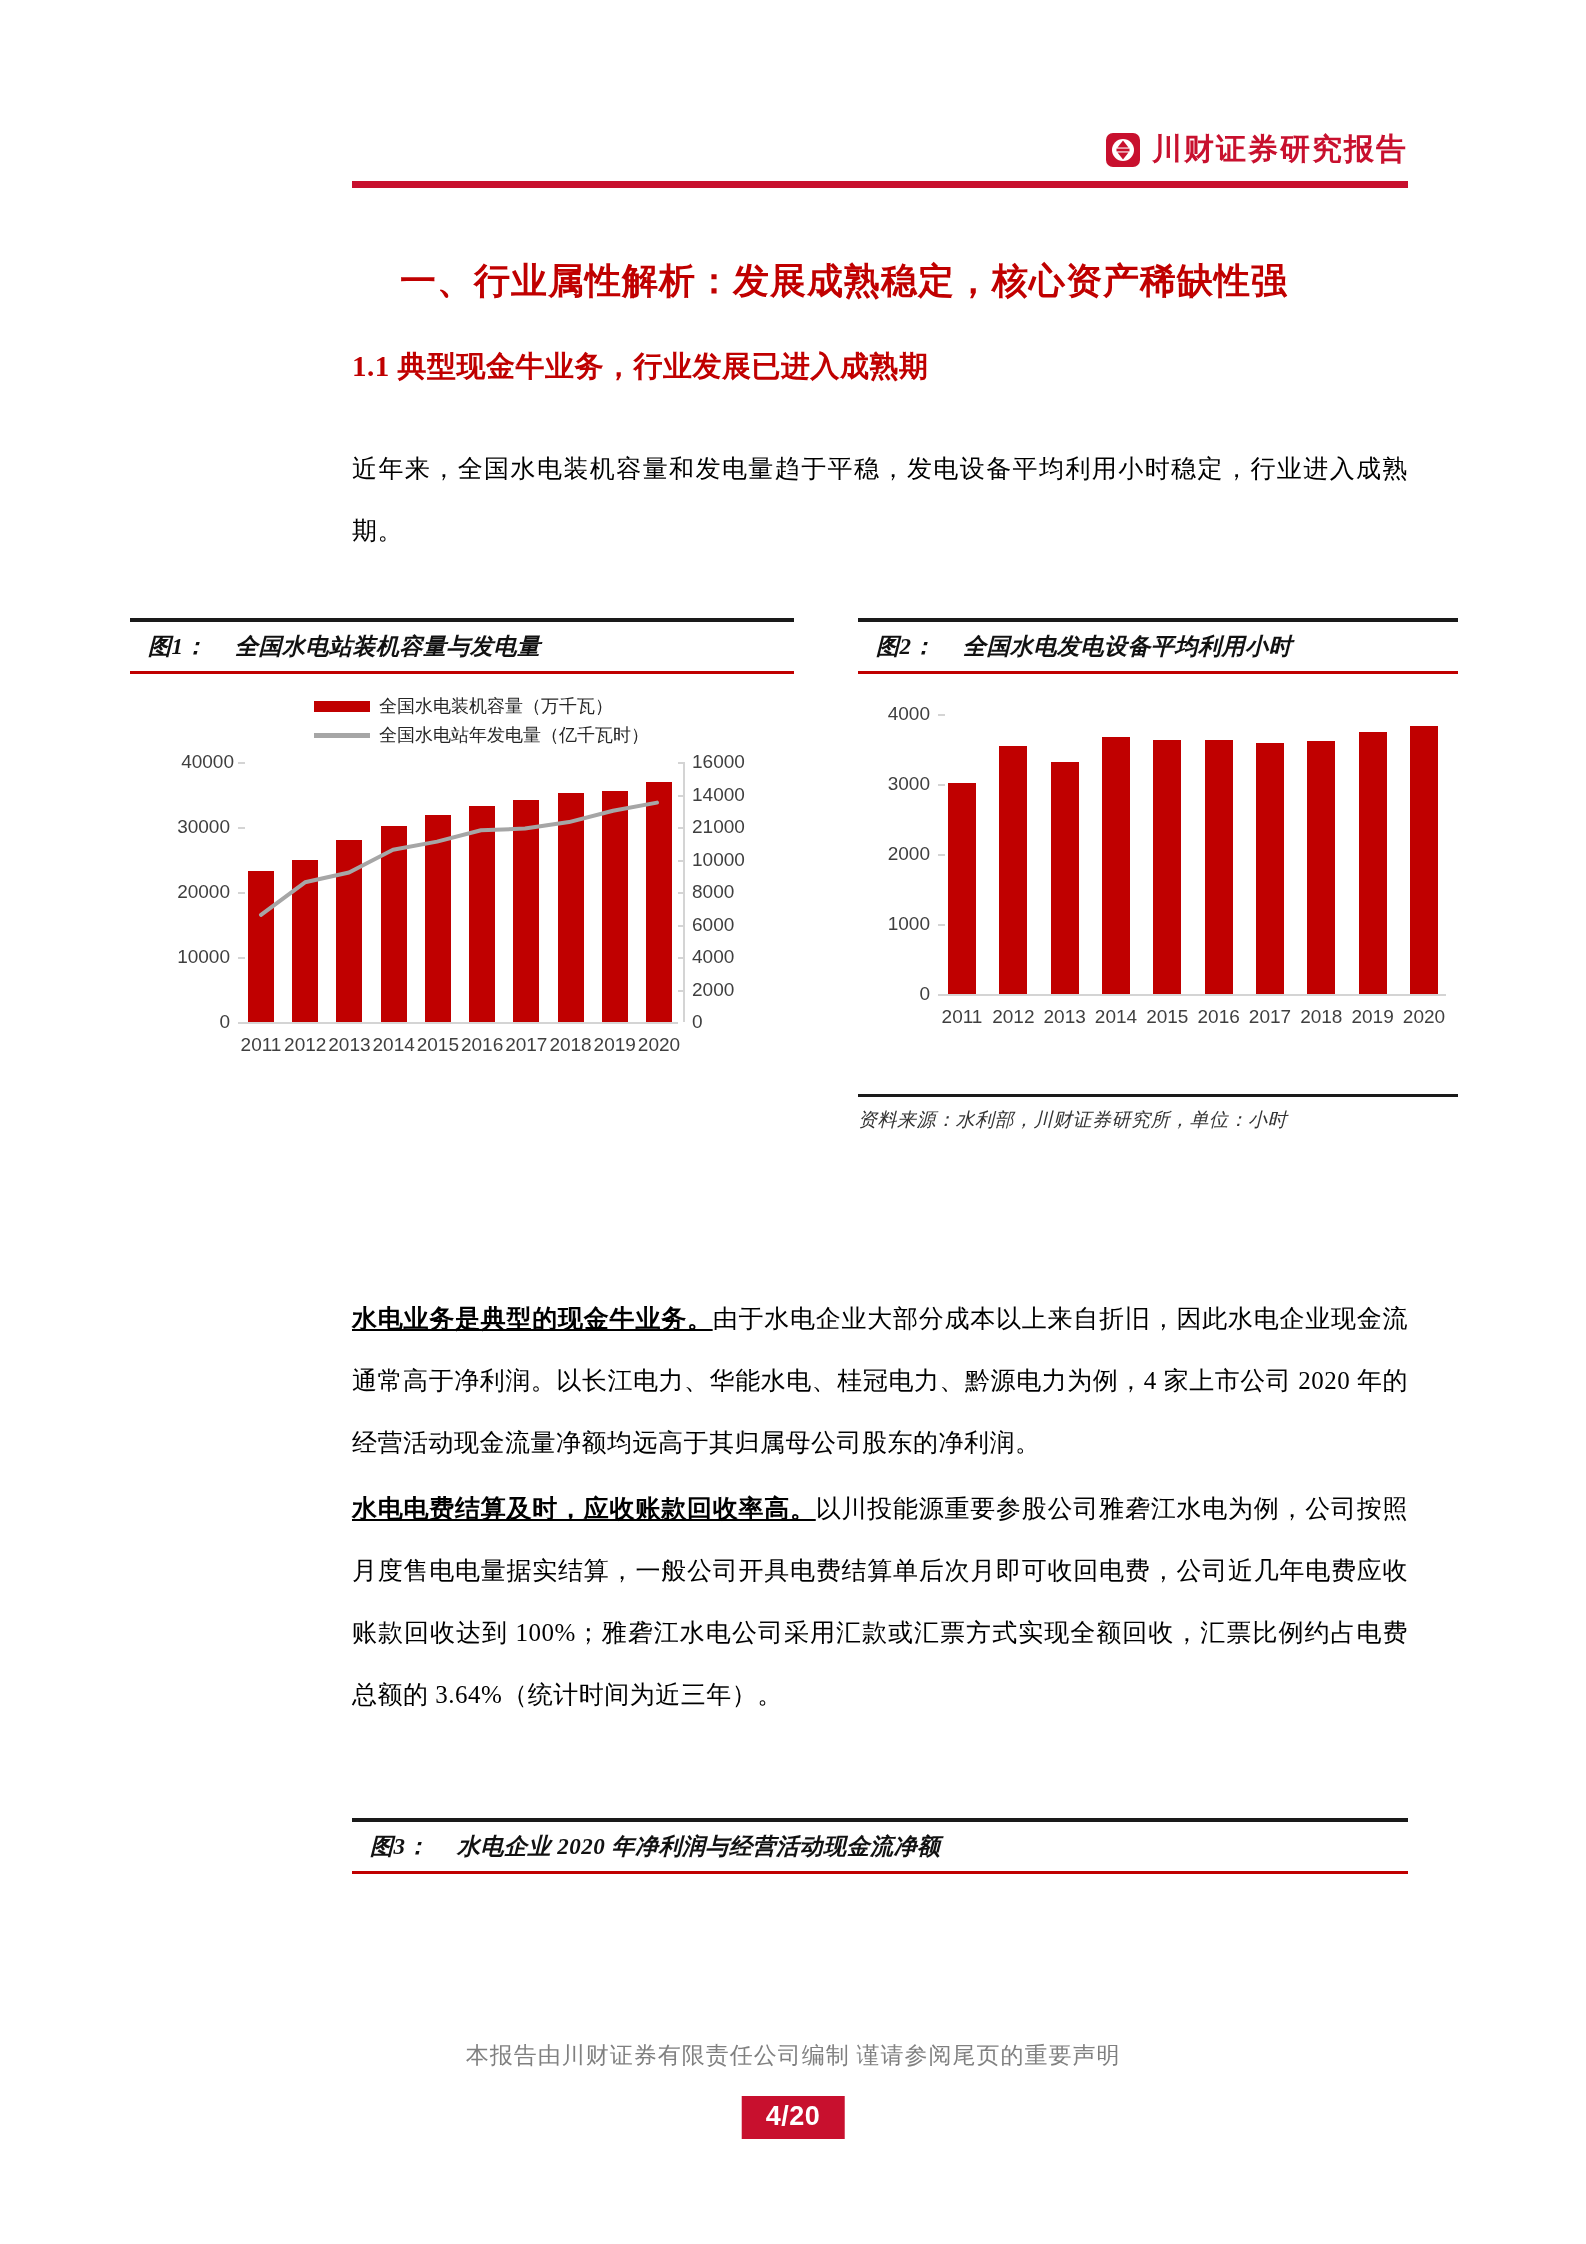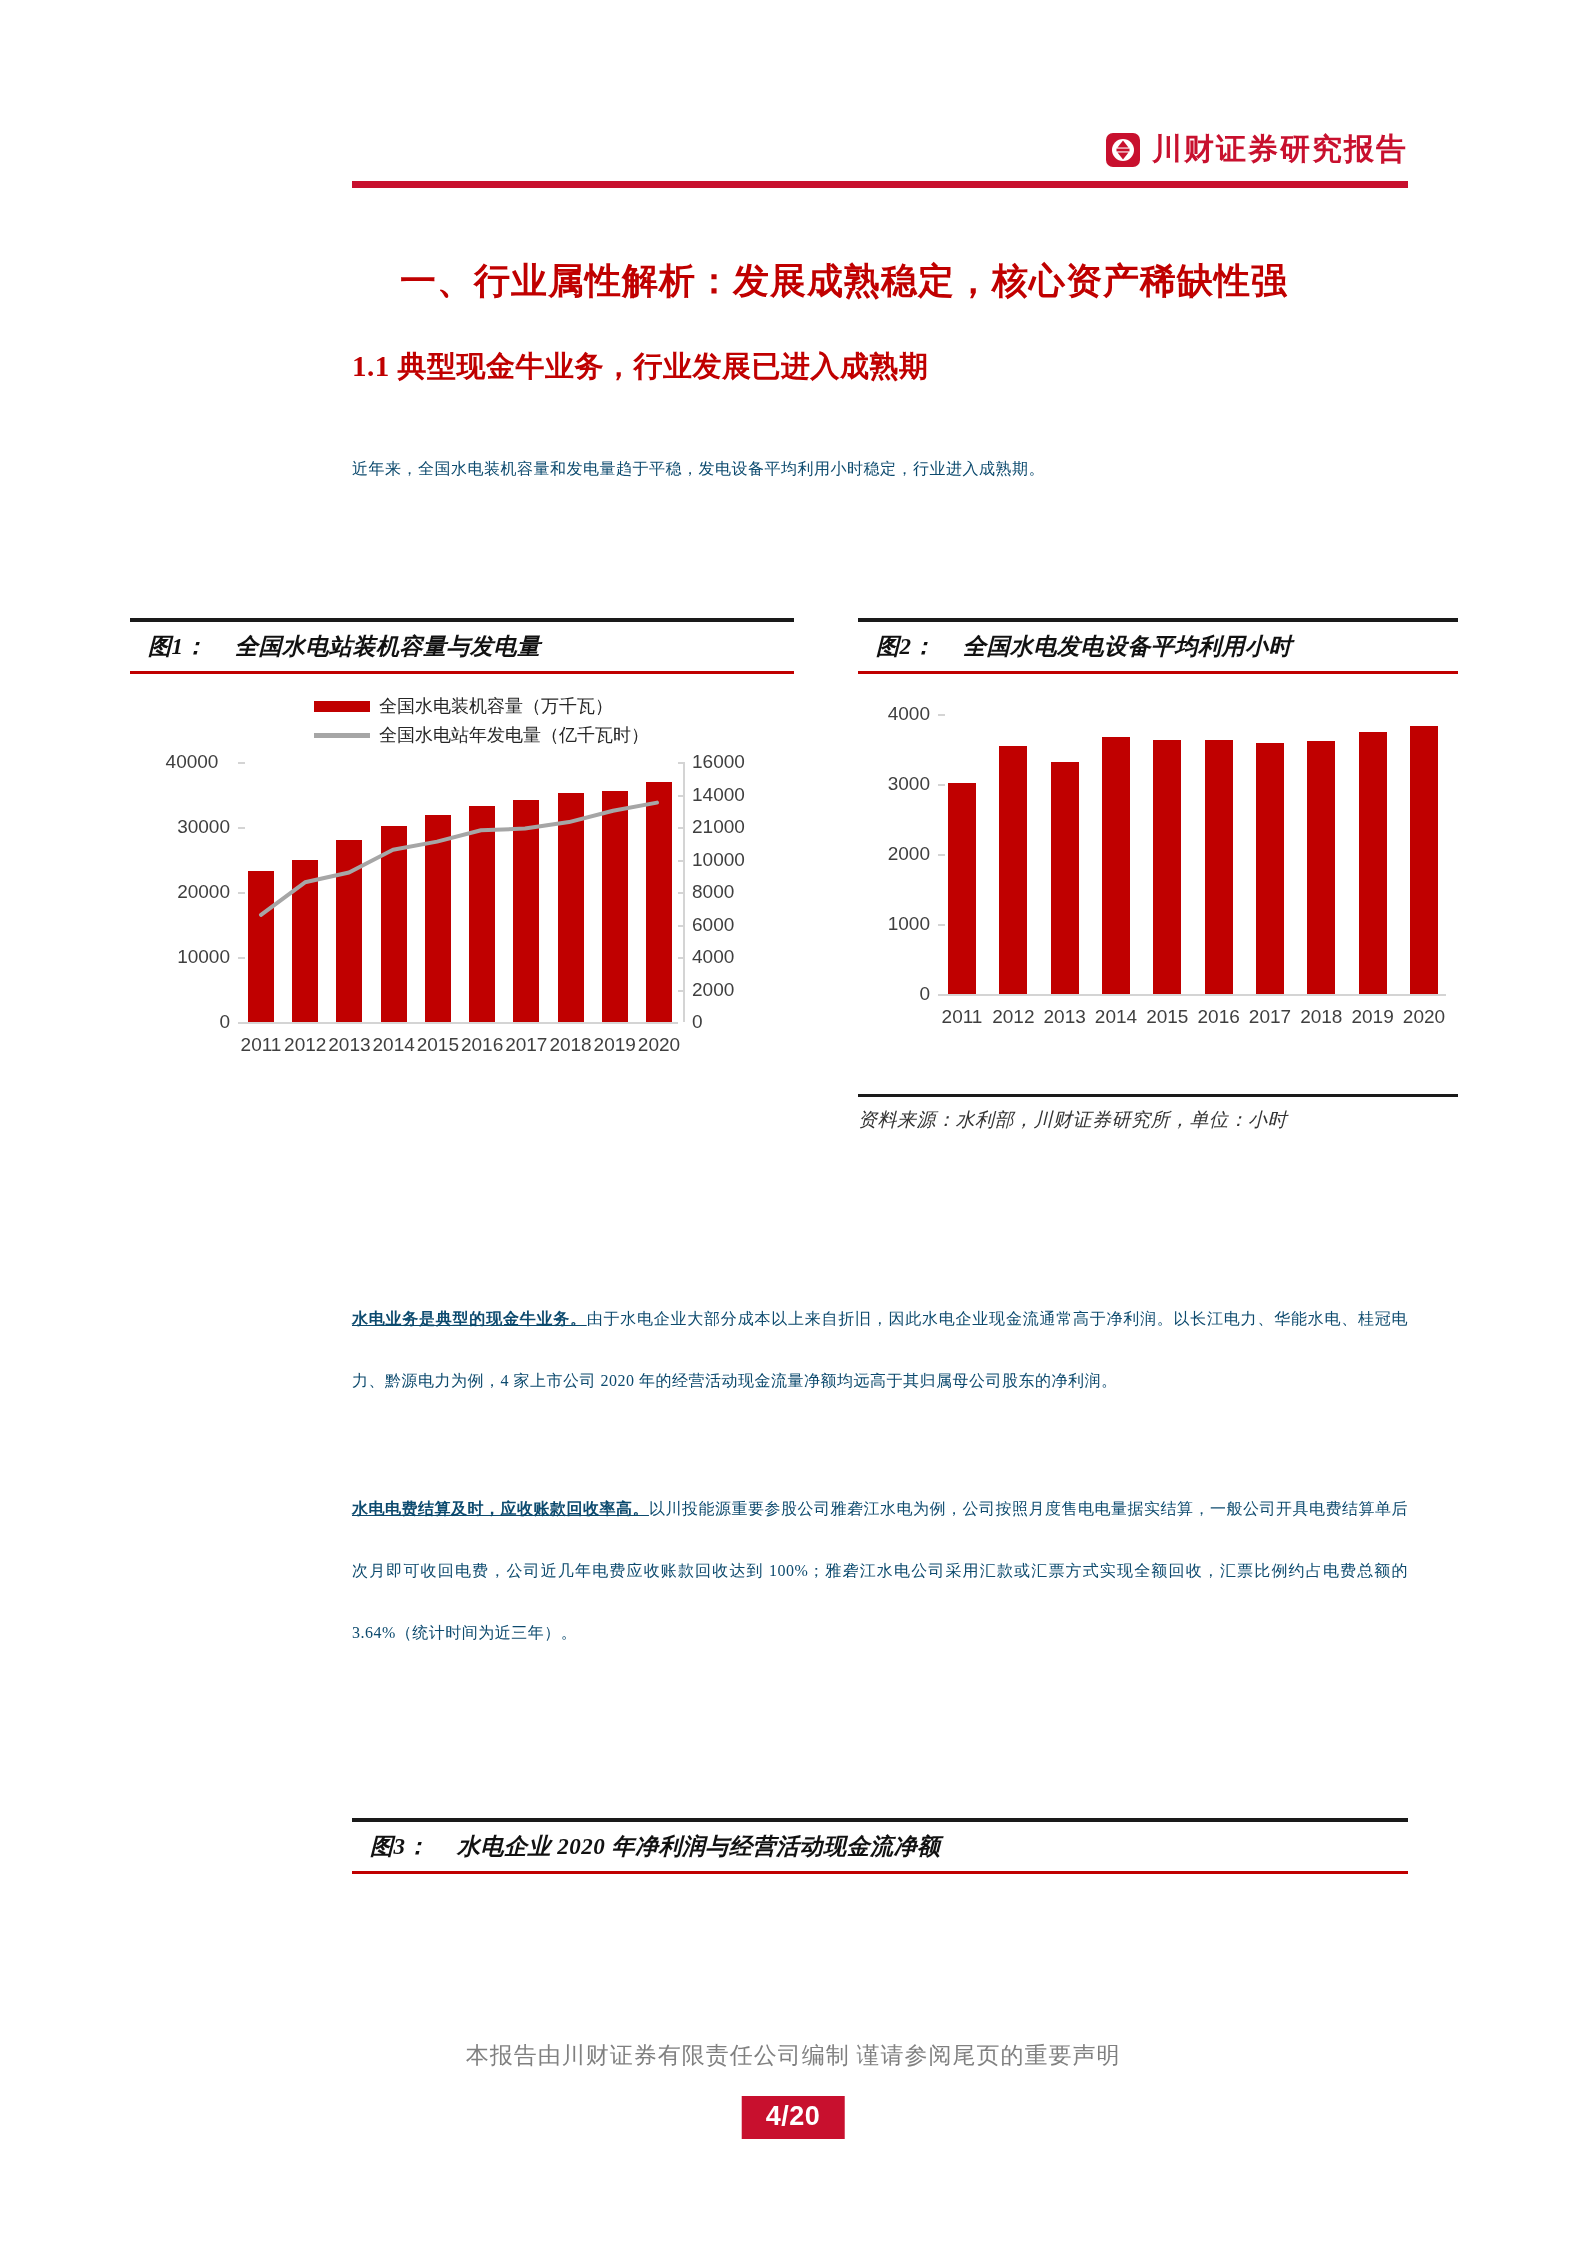--- a/index.html
+++ b/index.html
@@ -88,23 +88,23 @@
     font-weight: 700;
     color: #C00000;
     letter-spacing: 0.5px;
     line-height: 1.3;
     white-space: nowrap;
   }
 
   
   .para {
     position: absolute;
-    font-size: 16px;
+    font-size: 25px;
     line-height: 62px;
-    color: #0c4a6e;
+    color: #000000;
     text-align: justify;
     letter-spacing: 0.5px;
   }
   .para b { font-weight: 700; text-decoration: underline; }
   .p-intro {
     left: 352px;
     top: 438px;
     width: 1056px;
   }
   .p-body1 {
@@ -281,21 +281,21 @@
           <span>全国水电装机容量（万千瓦）</span>
         </div>
         <div class="legend-row">
           <span class="legend-swatch-line"></span>
           <span>全国水电站年发电量（亿千瓦时）</span>
         </div>
       </div>
 
       <div class="plot1">
 
-        <div class="axis-label axis-left" style="left:12px; top:-11px; width:100px;text-align:center;">40000</div>
+        <div class="axis-label axis-left" style="left:4px; top:-11px; width:100px;">40000</div>
         <div class="axis-label axis-left" style="left:0; top:54px; width:100px;">30000</div>
         <div class="axis-label axis-left" style="left:0; top:119px; width:100px;">20000</div>
         <div class="axis-label axis-left" style="left:0; top:184px; width:100px;">10000</div>
         <div class="axis-label axis-left" style="left:0; top:249px; width:100px;">0</div>
 
         <div class="tick-mark" style="left:108px; top:0px; width:7px; height:2px;"></div>
         <div class="tick-mark" style="left:108px; top:65px; width:7px; height:2px;"></div>
         <div class="tick-mark" style="left:108px; top:130px; width:7px; height:2px;"></div>
         <div class="tick-mark" style="left:108px; top:195px; width:7px; height:2px;"></div>
 

